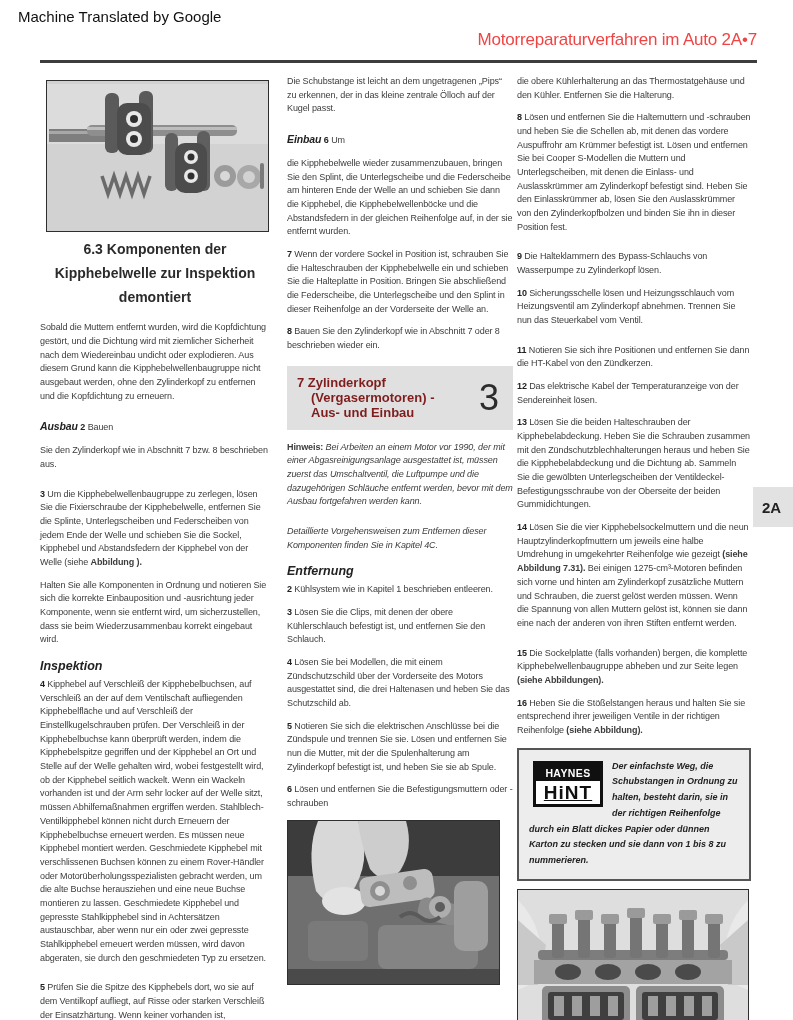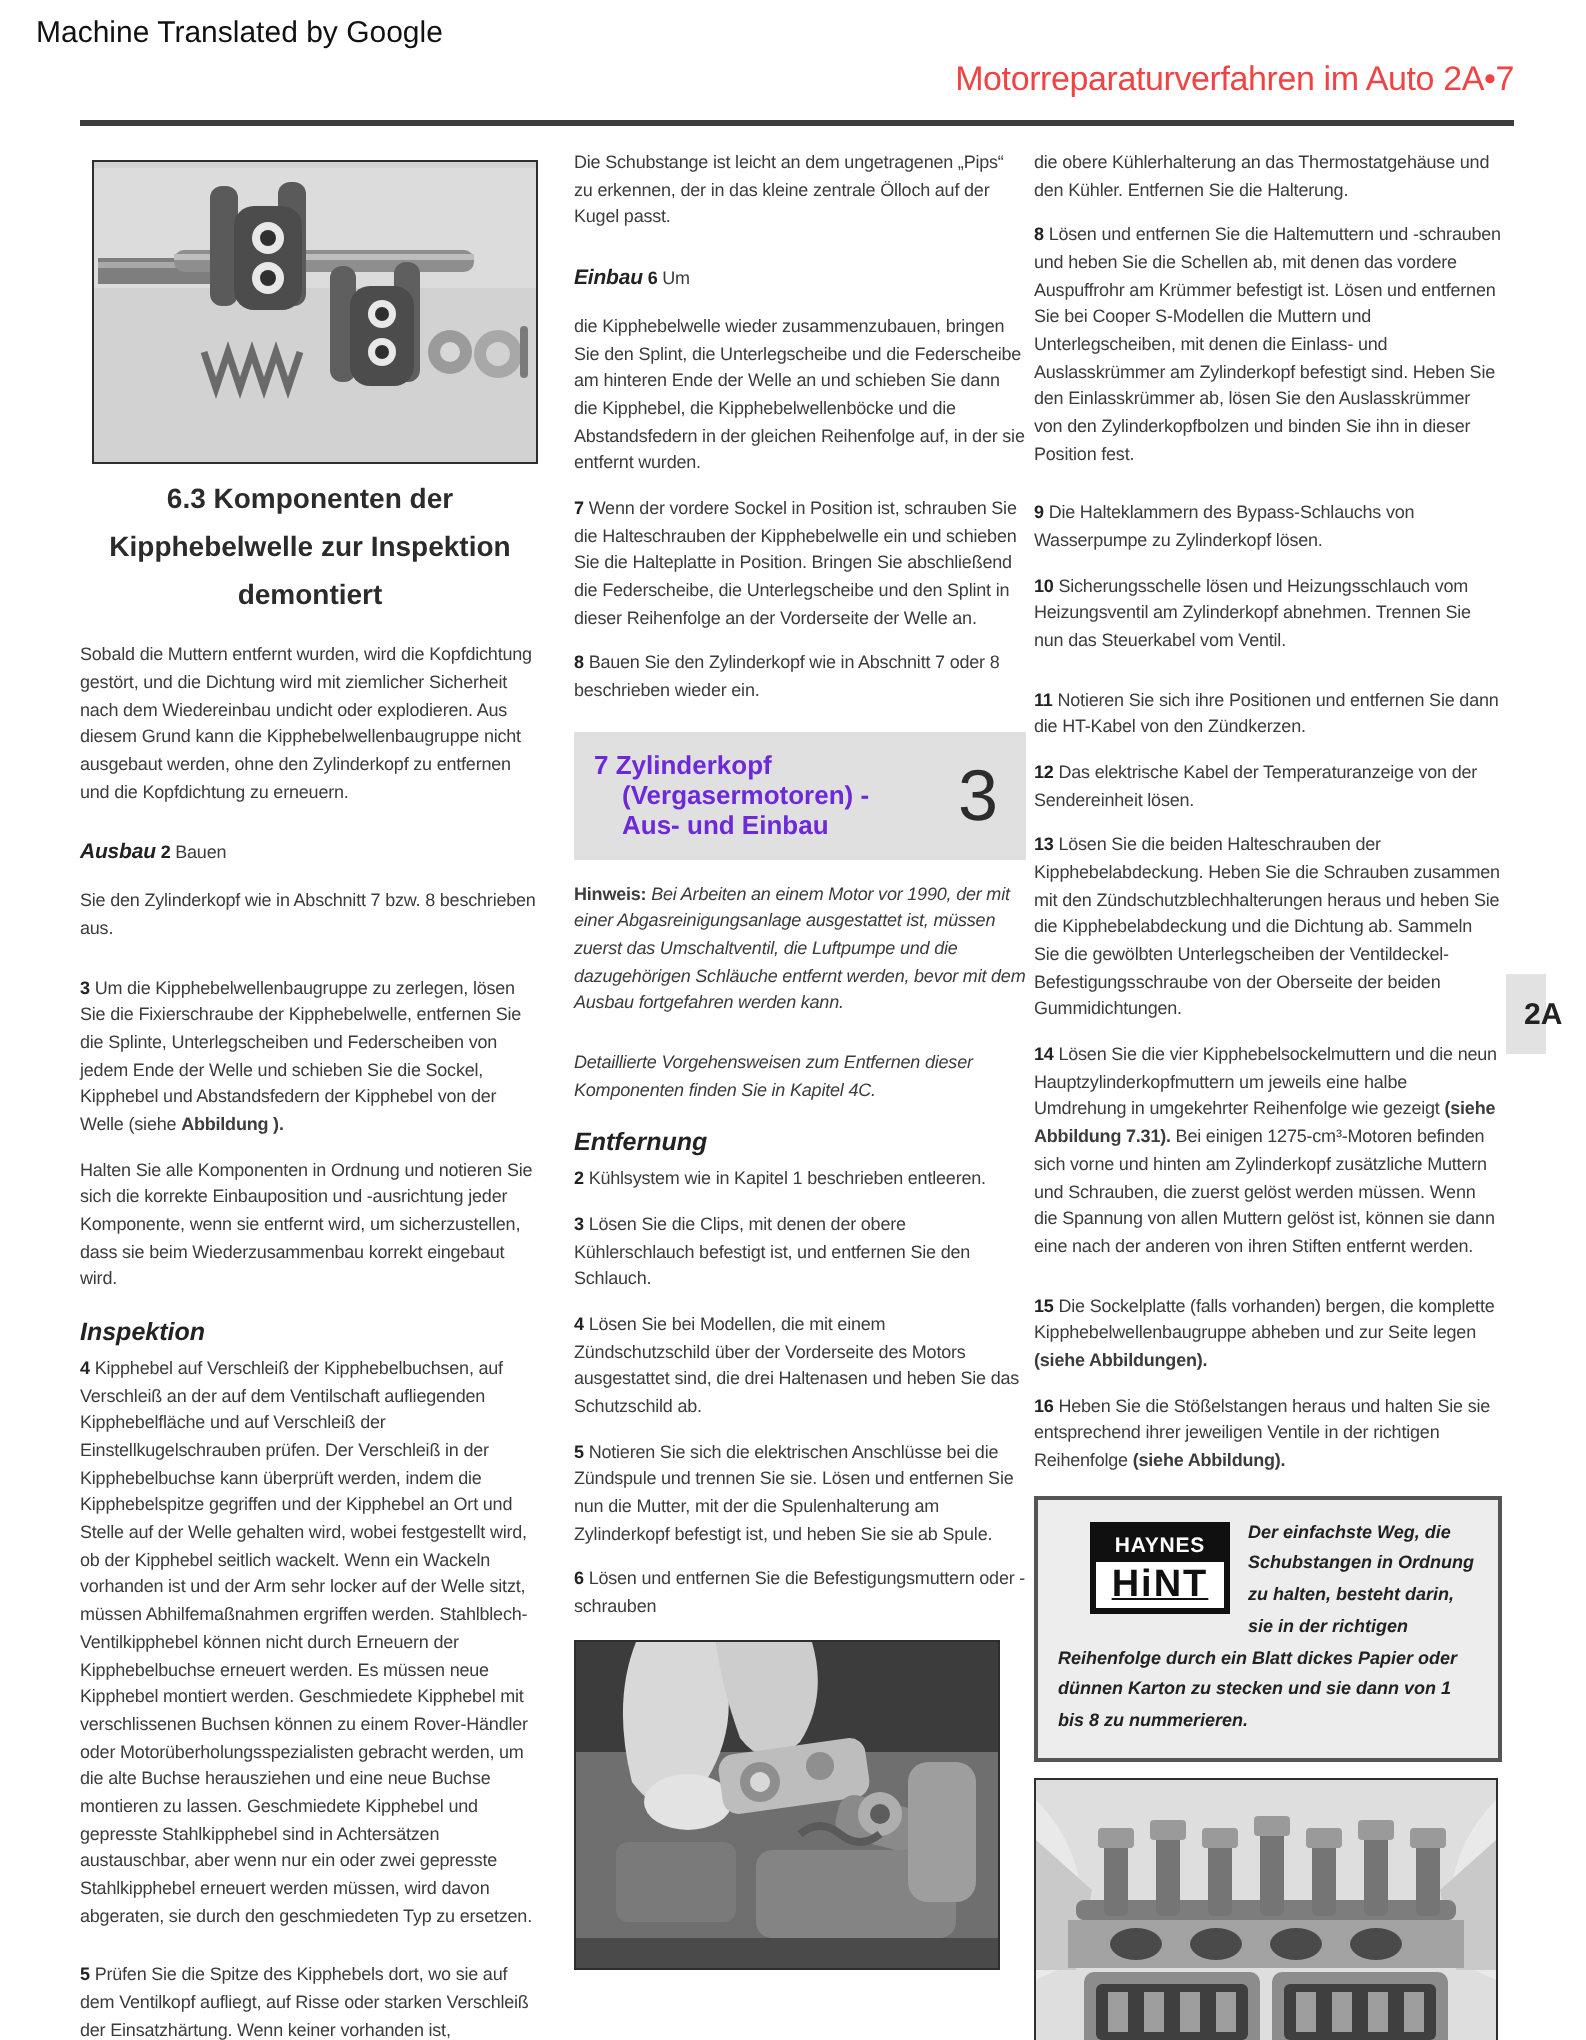--- a/index.html
+++ b/index.html
@@ -16,32 +16,32 @@
   .col p.gap{margin-top:16px;}
   b.sn{color:#222;}
   .run-head{font-weight:bold;font-style:italic;font-size:12.5px;color:#222;margin:12px 0 5px;}
   .ih{font-weight:bold;font-style:italic;font-size:10.5px;color:#222;}
   .photo-frame{border:1px solid #2e2e2e;background:#cccccc;line-height:0;}
   .pf-left{margin-left:6px;width:221px;height:150px;}
   .pf-mid{margin-top:4px;width:211px;height:163px;}
   .pf-right{margin-top:4px;width:230px;height:146px;}
   .caption{font-weight:bold;font-size:14px;text-align:center;line-height:1.7;margin:6px 6px 12px;color:#2b2b2b;}
   .section-box{background:#e0e0e0;display:flex;align-items:center;padding:9px 8px 9px 10px;margin:13px 0 11px;}
-  .sb-text{flex:1;font-size:13px;line-height:1.18;color:#6d28d9;}
+  .sb-text{flex:1;font-size:13px;line-height:1.18;color:#7f1d1d;}
   .sb-l1{font-weight:bold;}
   .sb-l2{font-weight:bold;padding-left:14px;}
   .sb-l3{font-weight:bold;padding-left:14px;}
   .sb-num{font-size:36px;color:#2c2c2c;padding:0 6px 0 4px;}
   .note{font-style:italic;}
   .note .nl{font-weight:bold;font-style:normal;}
-  .chapter-tab{position:absolute;left:753px;top:487px;width:20px;height:40px;background:#e2e2e2;
+  .chapter-tab{position:absolute;left:753px;top:487px;width:40px;height:40px;background:#e2e2e2;
                font-weight:bold;font-size:15px;color:#222;display:flex;align-items:center;
                padding-left:9px;box-sizing:border-box;}
   .hint-box{border:2px solid #555;background:#ededed;padding:9px 10px 10px;margin:10px 0 8px;overflow:hidden;}
-  .haynes-logo{float:left;width:64px;margin:2px 9px 2px 16px;border:3px solid #101010;background:#fff;}
+  .haynes-logo{float:left;width:64px;margin:2px 9px 2px 4px;border:3px solid #101010;background:#fff;}
   .hl-top{background:#101010;color:#fff;font-weight:bold;font-size:10.5px;text-align:center;
           padding:3px 0 2px;letter-spacing:0.4px;}
   .hl-bottom{background:#ffffff;color:#101010;font-weight:bold;font-size:19px;text-align:center;
              padding:1px 0 0;letter-spacing:1px;text-decoration:underline;}
   .hint-text{font-weight:bold;font-style:italic;font-size:9px;line-height:1.75;color:#222;}
 </style>
 </head>
 <body>
 
 <div class="page">

